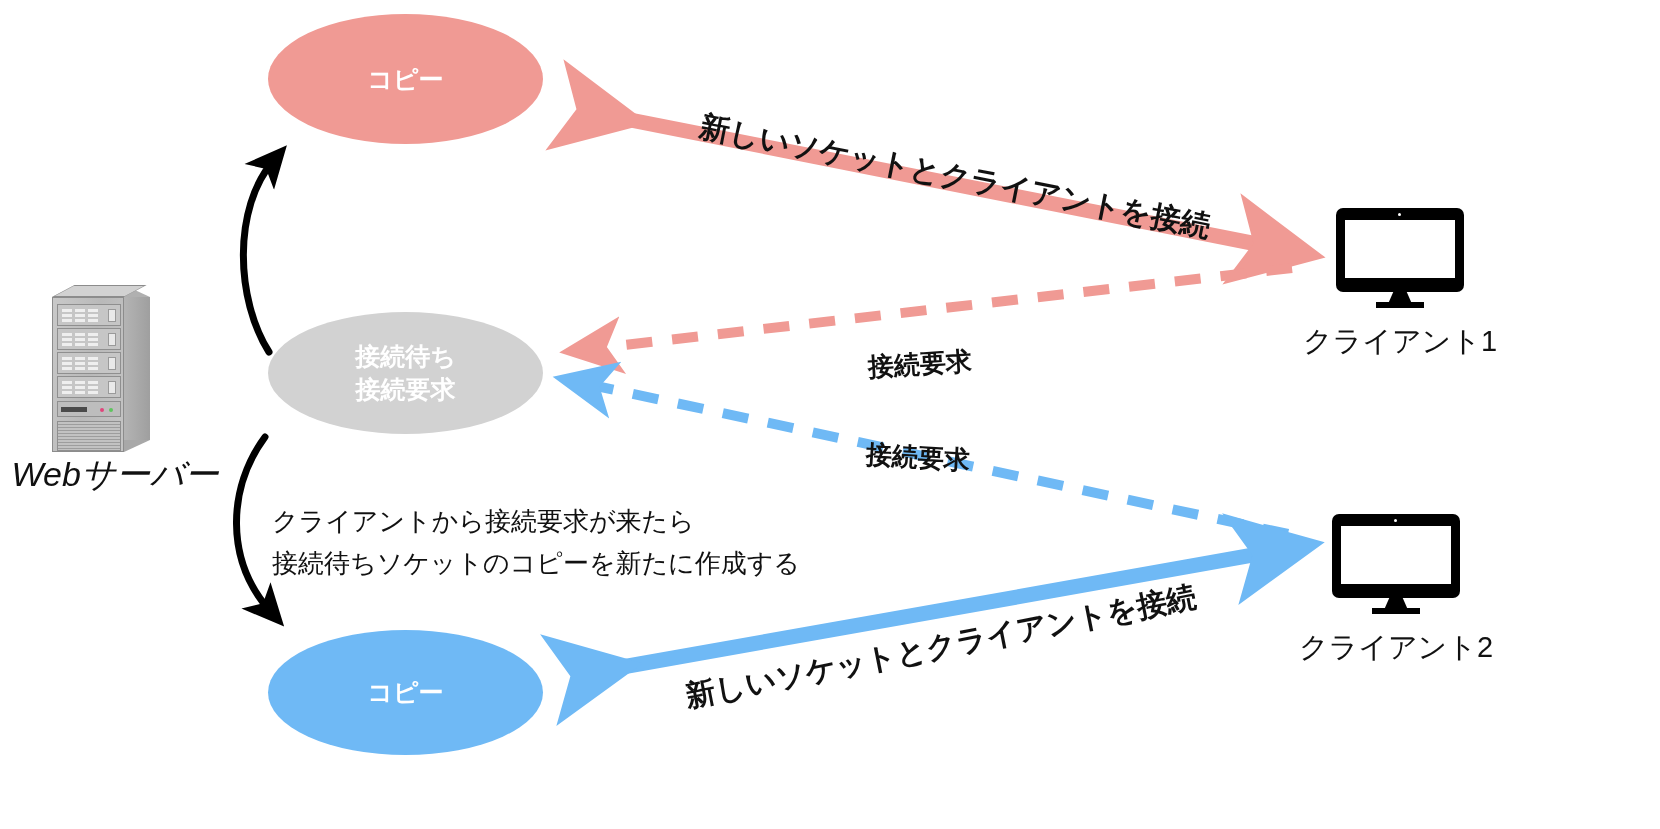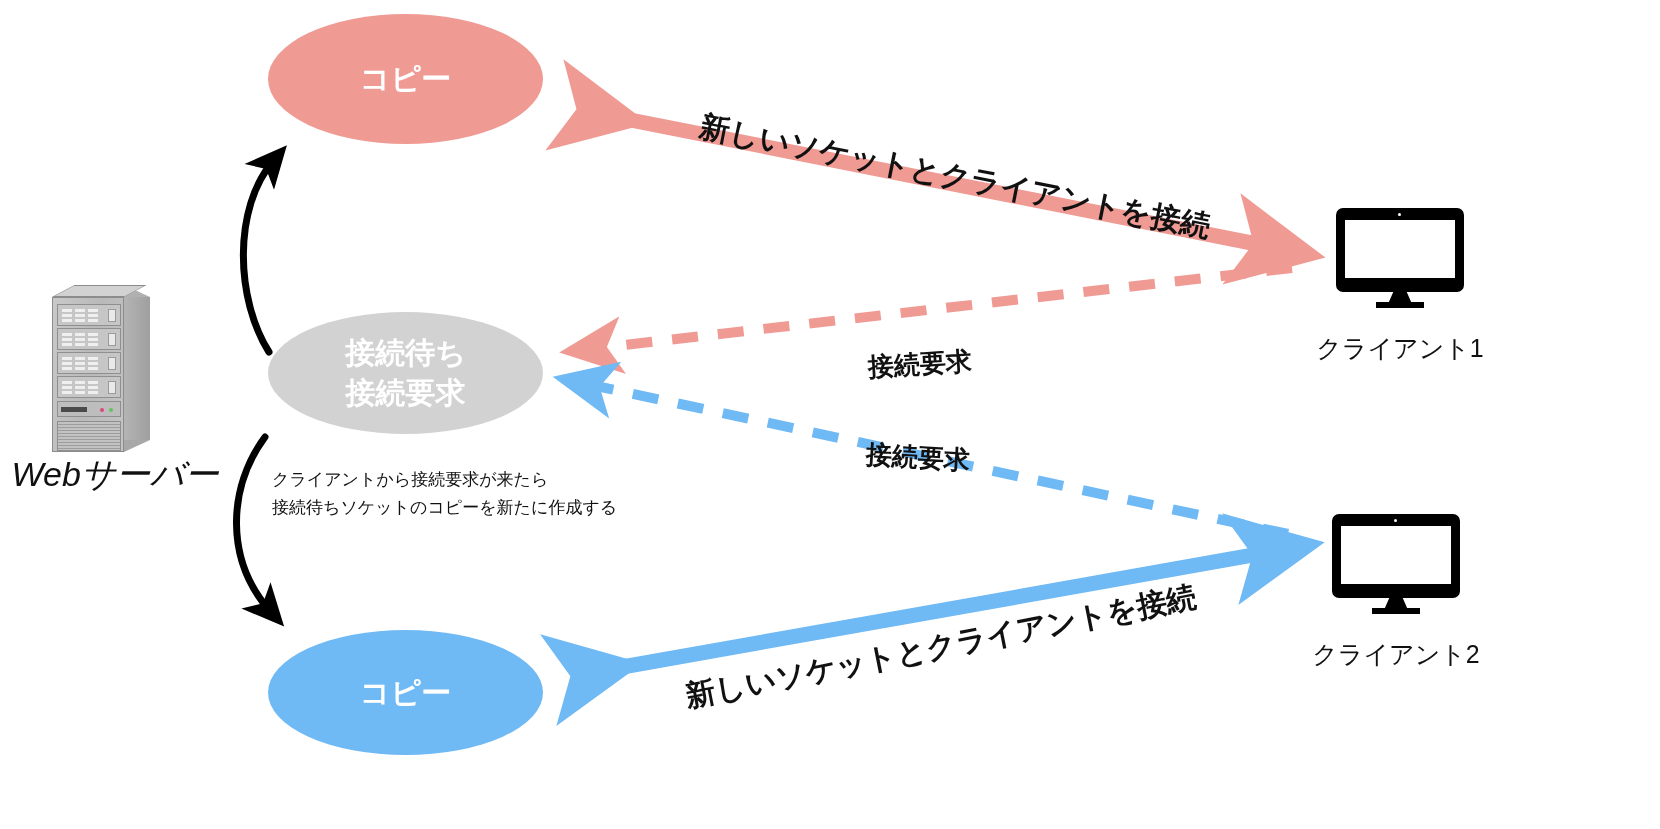--- a/index.html
+++ b/index.html
@@ -149,21 +149,21 @@
   
   .ellipse {
     position: absolute;
     border-radius: 50%;
     display: flex;
     flex-direction: column;
     align-items: center;
     justify-content: center;
     color: #ffffff;
     font-weight: bold;
-    font-size: 30px;
+    font-size: 25px;
     line-height: 1.32;
     text-align: center;
   }
   #ellipse-copy-top {
     left: 268px; top: 14px; width: 275px; height: 130px;
   }
   #ellipse-listen {
     left: 268px; top: 312px; width: 275px; height: 122px;
   }
   #ellipse-copy-bottom {
@@ -211,22 +211,22 @@
     background: #000000;
     clip-path: polygon(22% 0%, 78% 0%, 100% 100%, 0% 100%);
   }
   .monitor .base {
     position: absolute;
     left: 40px; top: 94px;
     width: 48px; height: 6px;
     background: #000000;
   }
   .client-label {
-    margin-top: 26px;
-    font-size: 25px;
+    margin-top: 16px;
+    font-size: 29px;
     color: #111;
   }
   
   .arrow-label {
     position: absolute;
     font-weight: bold;
     color: #111;
     white-space: nowrap;
     transform-origin: left center;
   }
@@ -247,22 +247,22 @@
   }
   #label-request-2 {
     left: 866px; top: 437px;
     font-size: 26px;
     transform: rotate(3.5deg);
   }
   
   #caption {
     position: absolute;
     left: 272px;
-    top: 466px;
-    font-size: 17px;
+    top: 500px;
+    font-size: 26px;
     line-height: 1.62;
     color: #111;
     white-space: pre-line;
   }
 </style>
 </head>
 <body>
 
 <div id="canvas">
 

